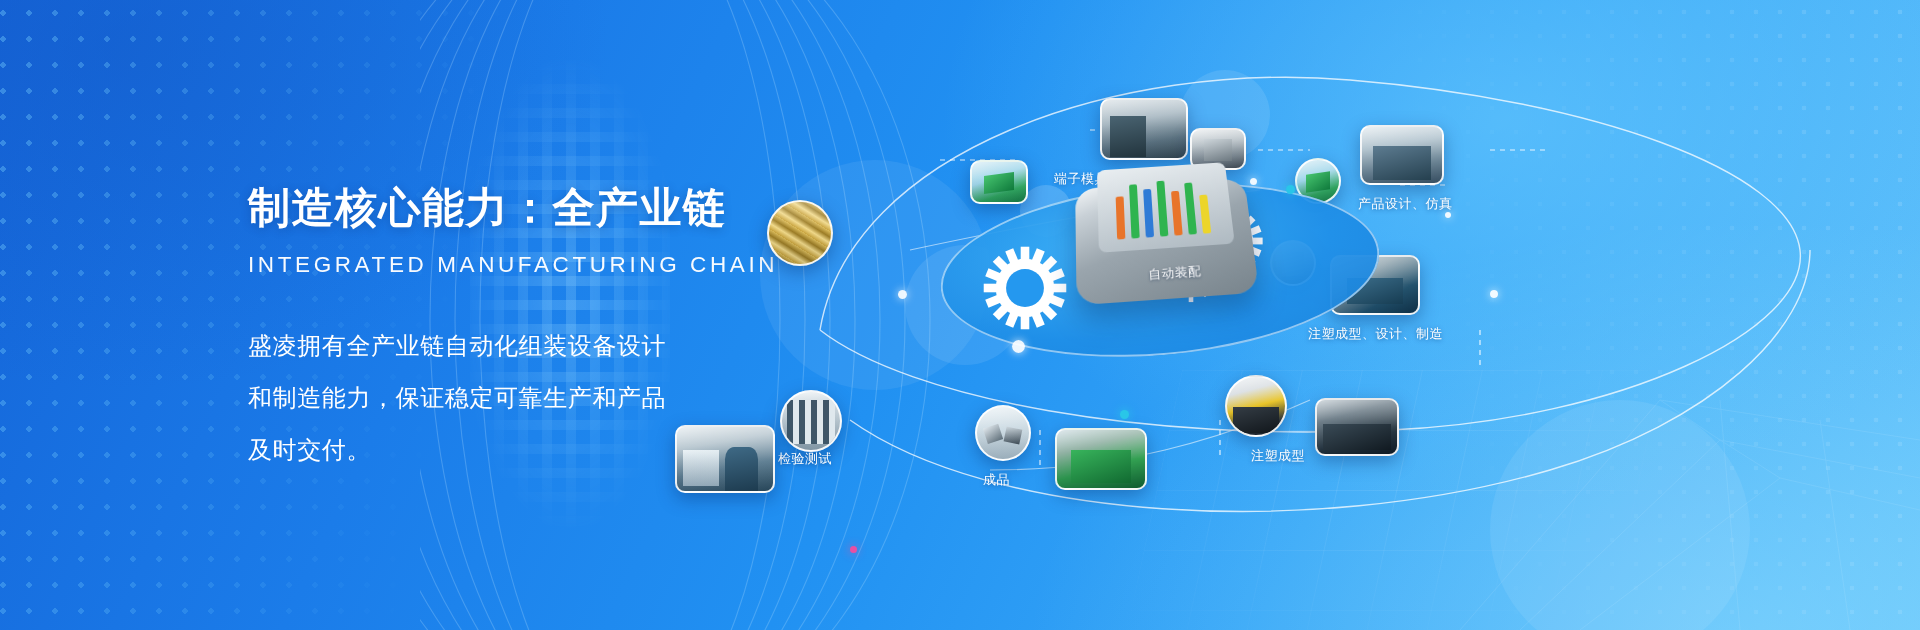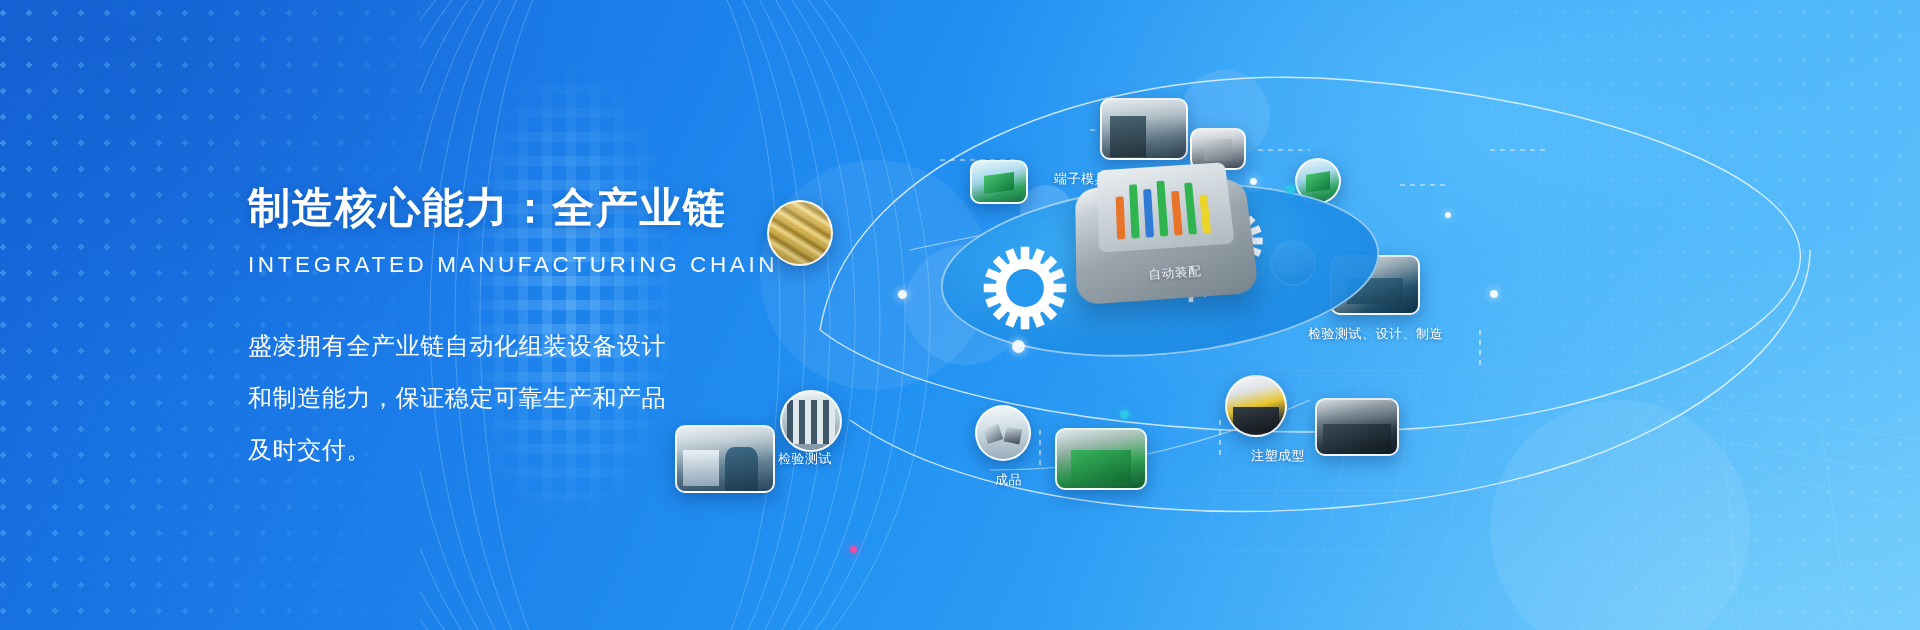--- a/index.html
+++ b/index.html
@@ -266,49 +266,55 @@
     <div class="node" style="left:310px; top:98px;">
       <div class="thumb ph-office" style="width:88px;height:62px;">
           <div class="gloss"></div>
         </div>
       <div class="label" style="left:-46px; top:72px;">端子模具、设计、制造</div>
     </div>
     <div class="thumb ph-mold" style="position:absolute;left:400px;top:128px;width:56px;height:42px;">
         <div class="gloss"></div>
       </div>
 
+    <div class="node" style="left:570px; top:125px;">
+      <div class="thumb ph-lab" style="width:84px;height:60px;">
+          <div class="gloss"></div>
+        </div>
+      <div class="label" style="left:-2px; top:70px;">产品设计、仿真</div>
+    </div>
     <div class="thumb circ ph-cad" style="position:absolute;left:505px;top:158px;width:46px;height:46px;">
         <div class="gloss"></div>
       </div>
 
     <div class="node" style="left:540px; top:255px;">
       <div class="thumb ph-mach2" style="width:90px;height:60px;">
           <div class="gloss"></div>
         </div>
-      <div class="label" style="left:-22px; top:70px;">检验测试、设计、制造</div>
+      <div class="label" style="left:-22px; top:70px;">注塑成型、设计、制造</div>
     </div>
     <div class="thumb circ ph-mold" style="position:absolute;left:480px;top:240px;width:46px;height:46px;">
         <div class="gloss"></div>
       </div>
 
     <div class="node" style="left:435px; top:375px;">
       <div class="thumb circ ph-yellow" style="width:62px;height:62px;">
           <div class="gloss"></div>
         </div>
       <div class="label" style="left:-6px; top:72px;margin-left:32px;">注塑成型</div>
     </div>
     <div class="thumb ph-dark" style="position:absolute;left:525px;top:398px;width:84px;height:58px;">
         <div class="gloss"></div>
       </div>
 
     <div class="node" style="left:185px; top:405px;">
       <div class="thumb circ ph-conn" style="width:56px;height:56px;">
           <div class="gloss"></div>
         </div>
-      <div class="label" style="left:20px; top:66px;">成品</div>
+      <div class="label" style="left:8px; top:66px;">成品</div>
     </div>
     <div class="thumb ph-green" style="position:absolute;left:265px;top:428px;width:92px;height:62px;">
         <div class="gloss"></div>
       </div>
 
     <div class="node" style="left:-10px; top:390px;">
       <div class="thumb circ ph-rack" style="width:62px;height:62px;">
           <div class="gloss"></div>
         </div>
       <div class="label" style="left:-2px; top:60px;">检验测试</div>

